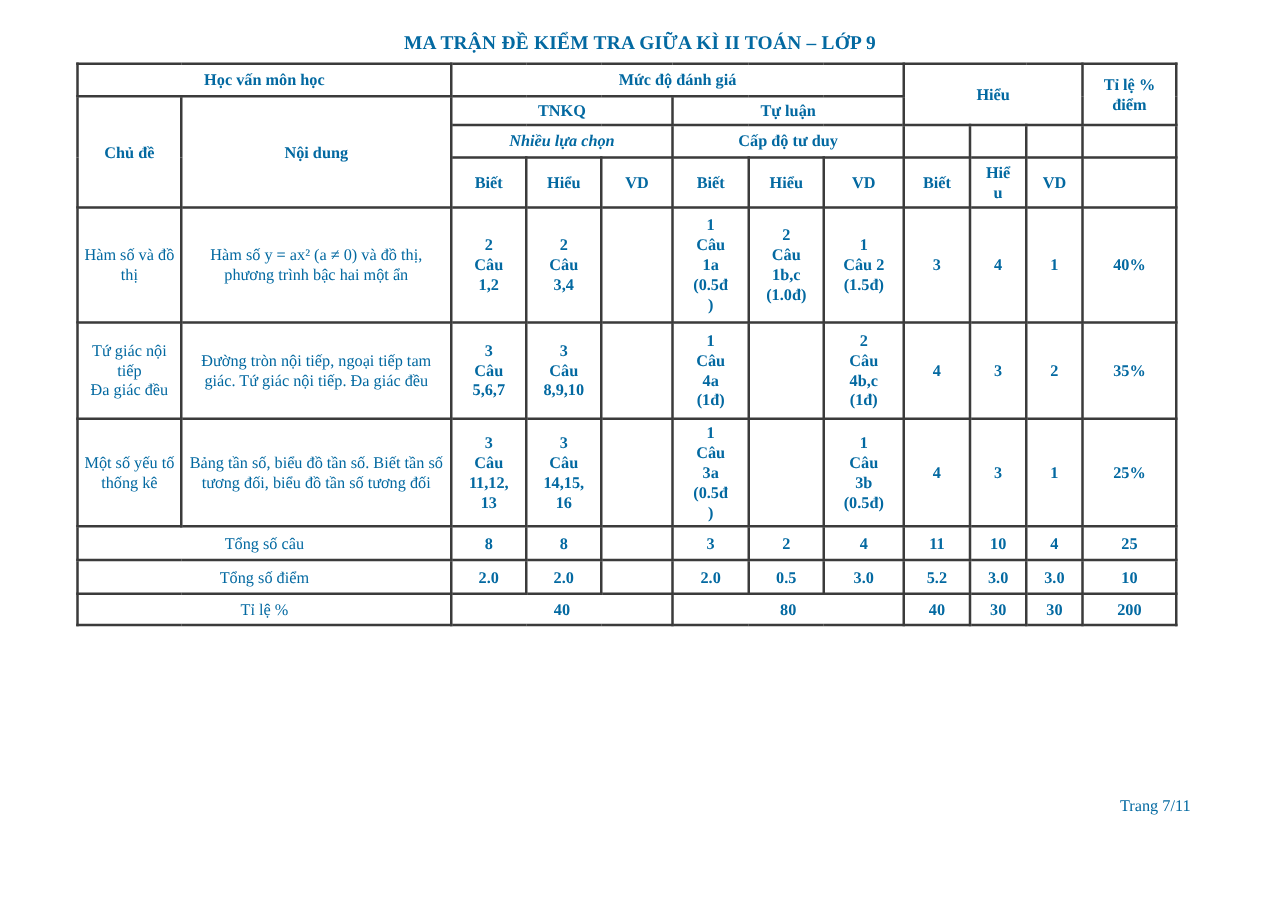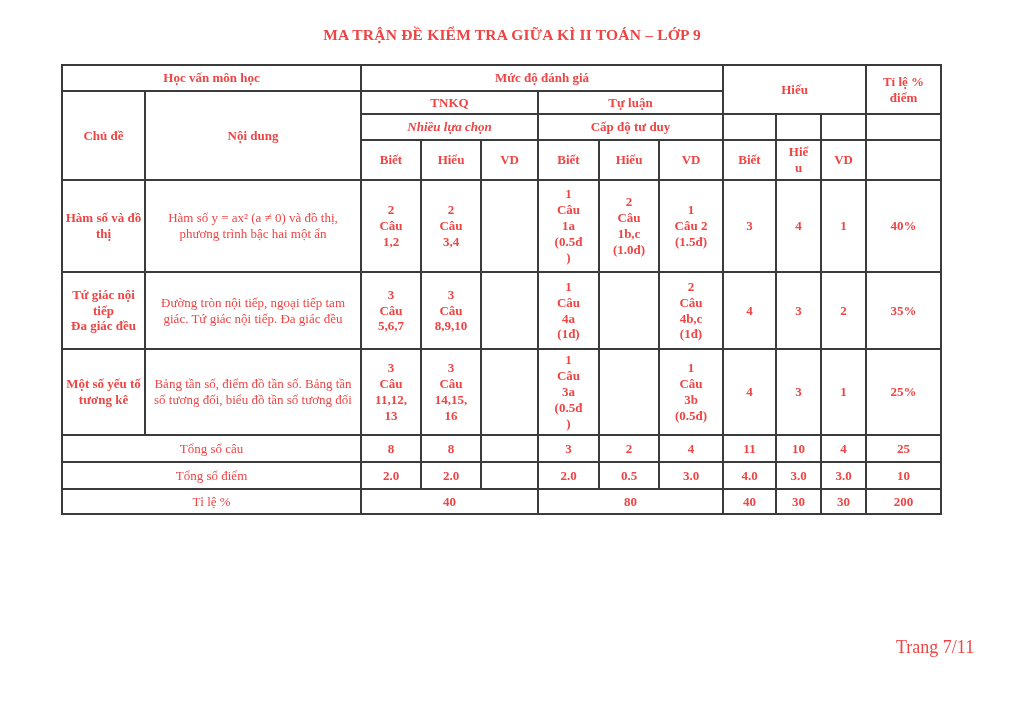--- a/index.html
+++ b/index.html
@@ -6,69 +6,69 @@
     margin: 0;
     padding: 0;
     background: #ffffff;
   }
   .page {
     position: relative;
     width: 1024px;
     height: 724px;
     background: #ffffff;
     font-family: "Liberation Serif", "DejaVu Serif", serif;
-    color: #ef4444;
+    color: #0369a1;
     overflow: hidden;
   }
   .doc-title {
     position: absolute;
     top: 26px;
     left: 0;
     width: 100%;
     text-align: center;
     font-size: 15.5px;
     font-weight: bold;
     letter-spacing: 0.2px;
   }
   table.matrix {
     position: absolute;
     left: 61px;
-    top: 64px;
+    top: 50px;
     width: 879px;
     border-collapse: collapse;
     table-layout: fixed;
     border: 2px solid #222;
   }
   table.matrix th, table.matrix td {
     border: 2px solid #3b3b3b;
     text-align: center;
     vertical-align: middle;
     padding: 1px 2px;
     font-size: 13px;
     line-height: 1.22;
     white-space: pre-line;
     overflow: hidden;
   }
   table.matrix th { font-weight: bold; }
   td.qcell { font-weight: bold; font-size: 12.5px; }
   td.tcell { font-weight: bold; font-size: 13px; }
-  td.topic { font-weight: bold; font-size: 12.5px; }
+  td.topic { font-weight: normal; font-size: 12.5px; }
   td.content { font-weight: normal; font-size: 12.8px; }
   td.lbl {
     text-align: right;
     font-weight: normal;
     padding-right: 6px;
     font-size: 13.5px;
   }
   th.it { font-style: italic; margin-top: 19px; }
   .page-num {
     position: absolute;
     top: 637px;
     left: 896px;
-    font-size: 18px;
+    font-size: 13px;
     font-weight: normal;
   }
 </style>
 </head>
 <body>
 
 <div class="page">
 
   <div class="doc-title">MA TRẬN ĐỀ KIỂM TRA GIỮA KÌ II TOÁN – LỚP 9</div>
 
@@ -175,22 +175,22 @@
 Câu
 4b,c
 (1đ)</td>
       <td class="tcell">4</td>
       <td class="tcell">3</td>
       <td class="tcell">2</td>
       <td class="tcell">35%</td>
     </tr>
 
     <tr style="height:86px">
-      <td class="topic">Một số yếu tố tương kê</td>
-      <td class="content">Bảng tần số, điểm đồ tần số. Bảng tần số tương đối, biểu đồ tần số tương đối</td>
+      <td class="topic">Một số yếu tố thống kê</td>
+      <td class="content">Bảng tần số, biểu đồ tần số. Biết tần số tương đối, biểu đồ tần số tương đối</td>
       <td class="qcell">3
 Câu
 11,12,
 13</td>
       <td class="qcell">3
 Câu
 14,15,
 16</td>
       <td class="qcell"></td>
       <td class="qcell">1
@@ -224,21 +224,21 @@
     </tr>
 
     <tr style="height:27px">
       <td colspan="2" class="lbl">Tổng số điểm</td>
       <td class="tcell">2.0</td>
       <td class="tcell">2.0</td>
       <td class="tcell"></td>
       <td class="tcell">2.0</td>
       <td class="tcell">0.5</td>
       <td class="tcell">3.0</td>
-      <td class="tcell">4.0</td>
+      <td class="tcell">5.2</td>
       <td class="tcell">3.0</td>
       <td class="tcell">3.0</td>
       <td class="tcell">10</td>
     </tr>
 
     <tr style="height:25px">
       <td colspan="2" class="lbl">Tỉ lệ %</td>
       <td colspan="3" class="tcell">40</td>
       <td colspan="3" class="tcell">80</td>
       <td class="tcell">40</td>

